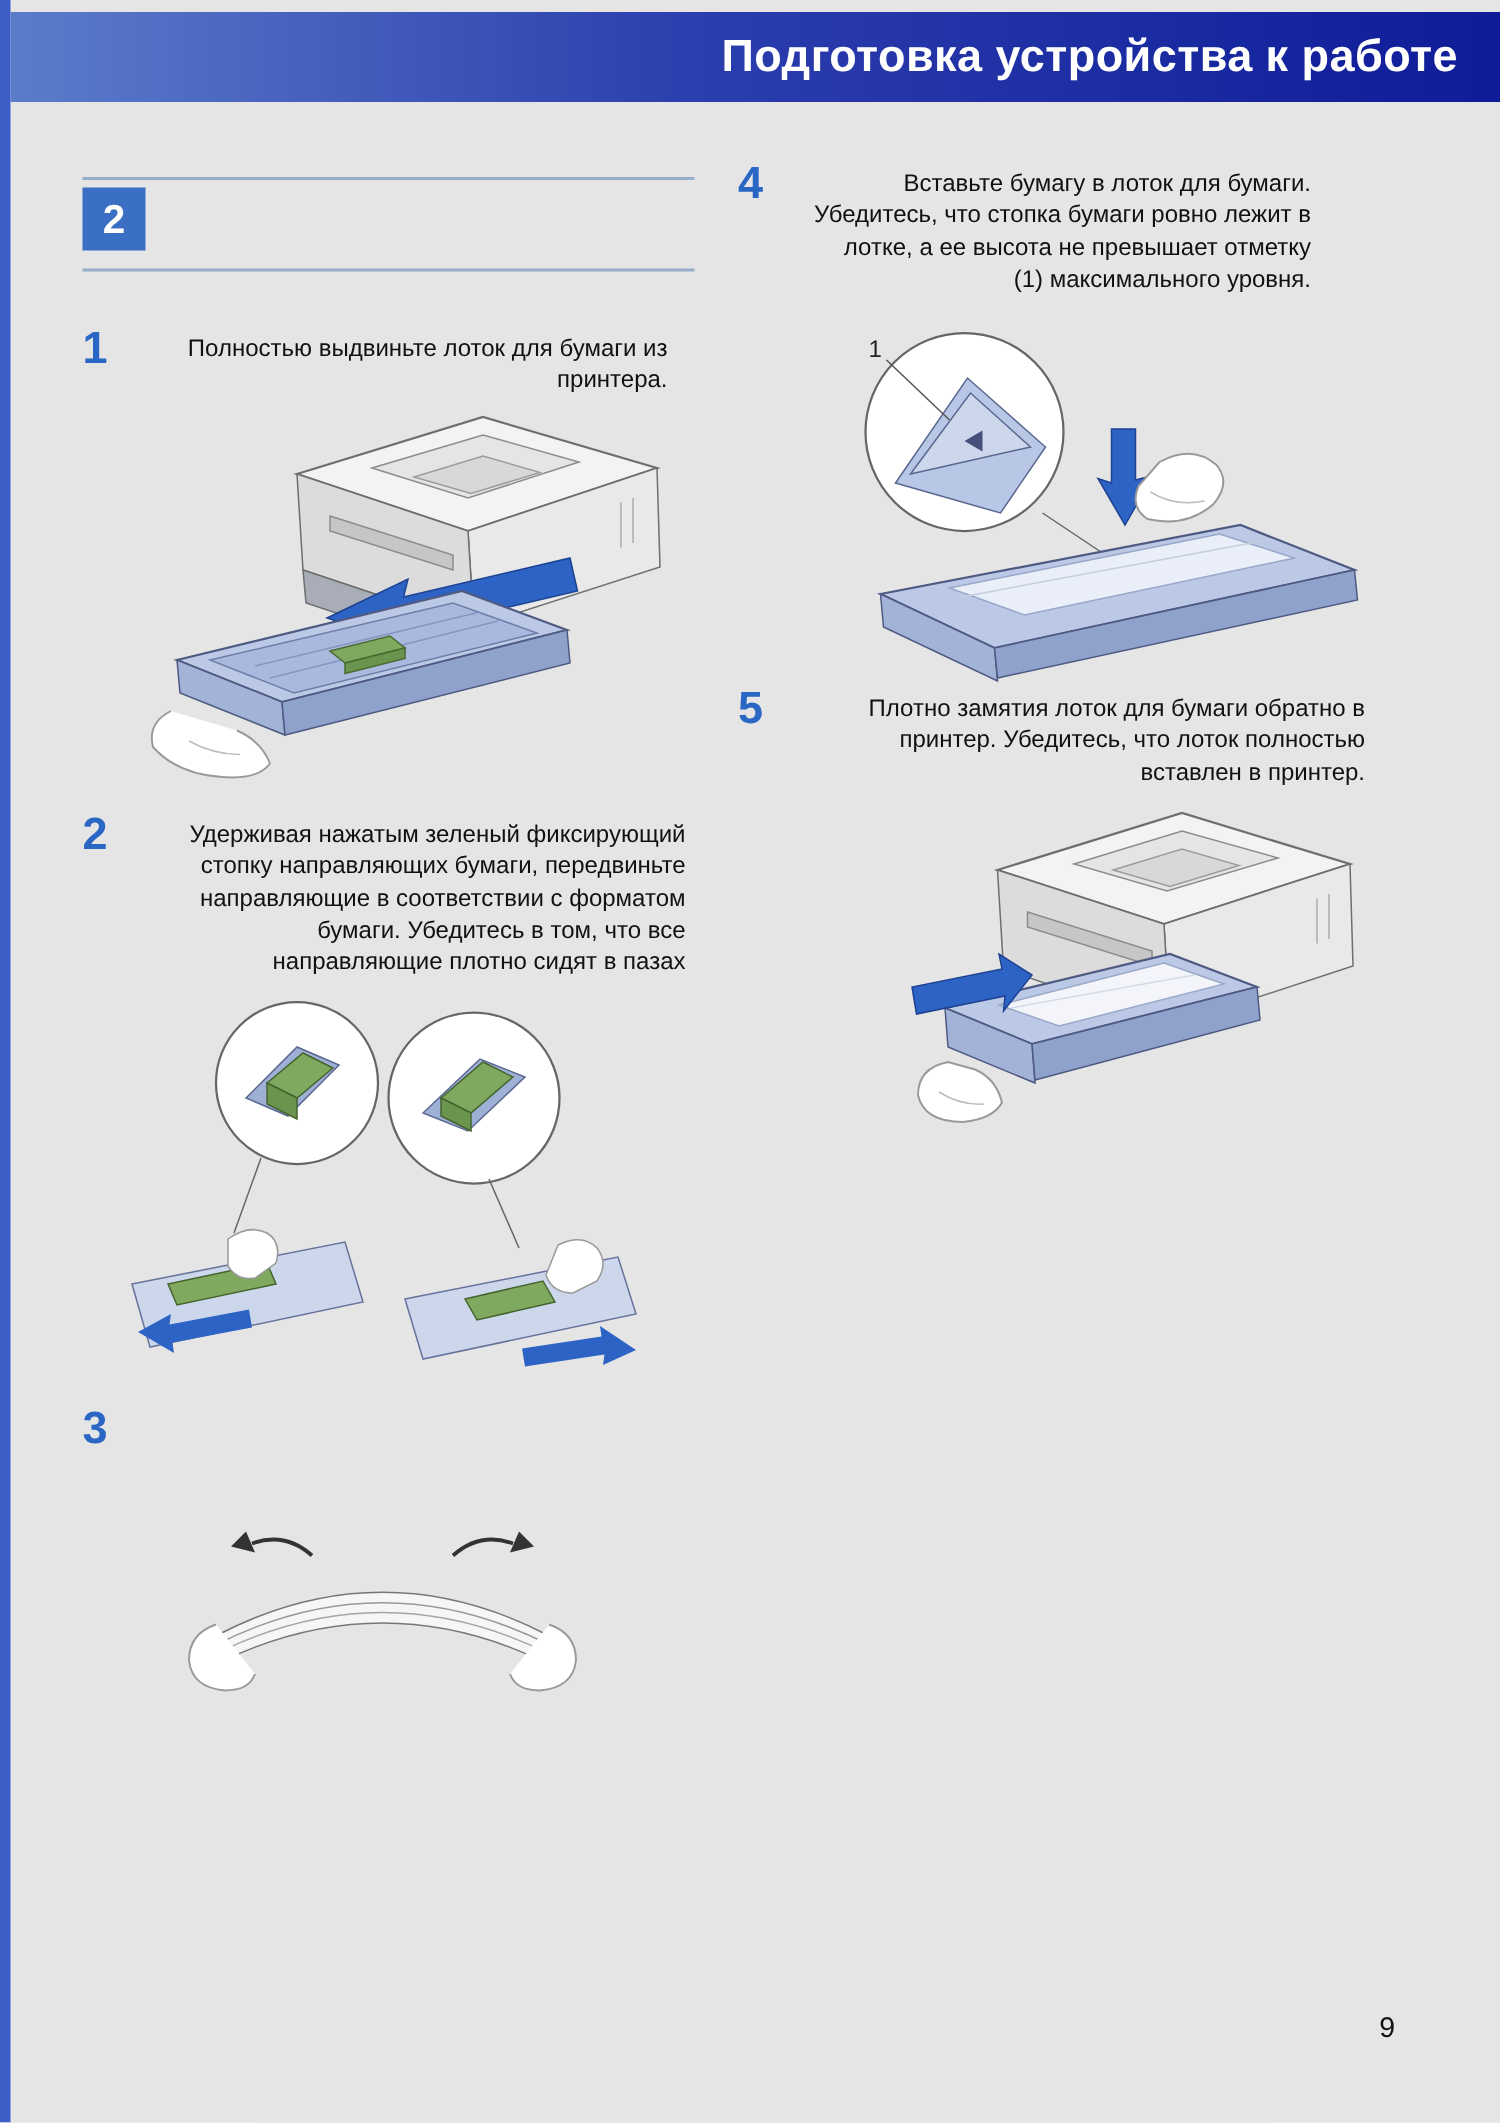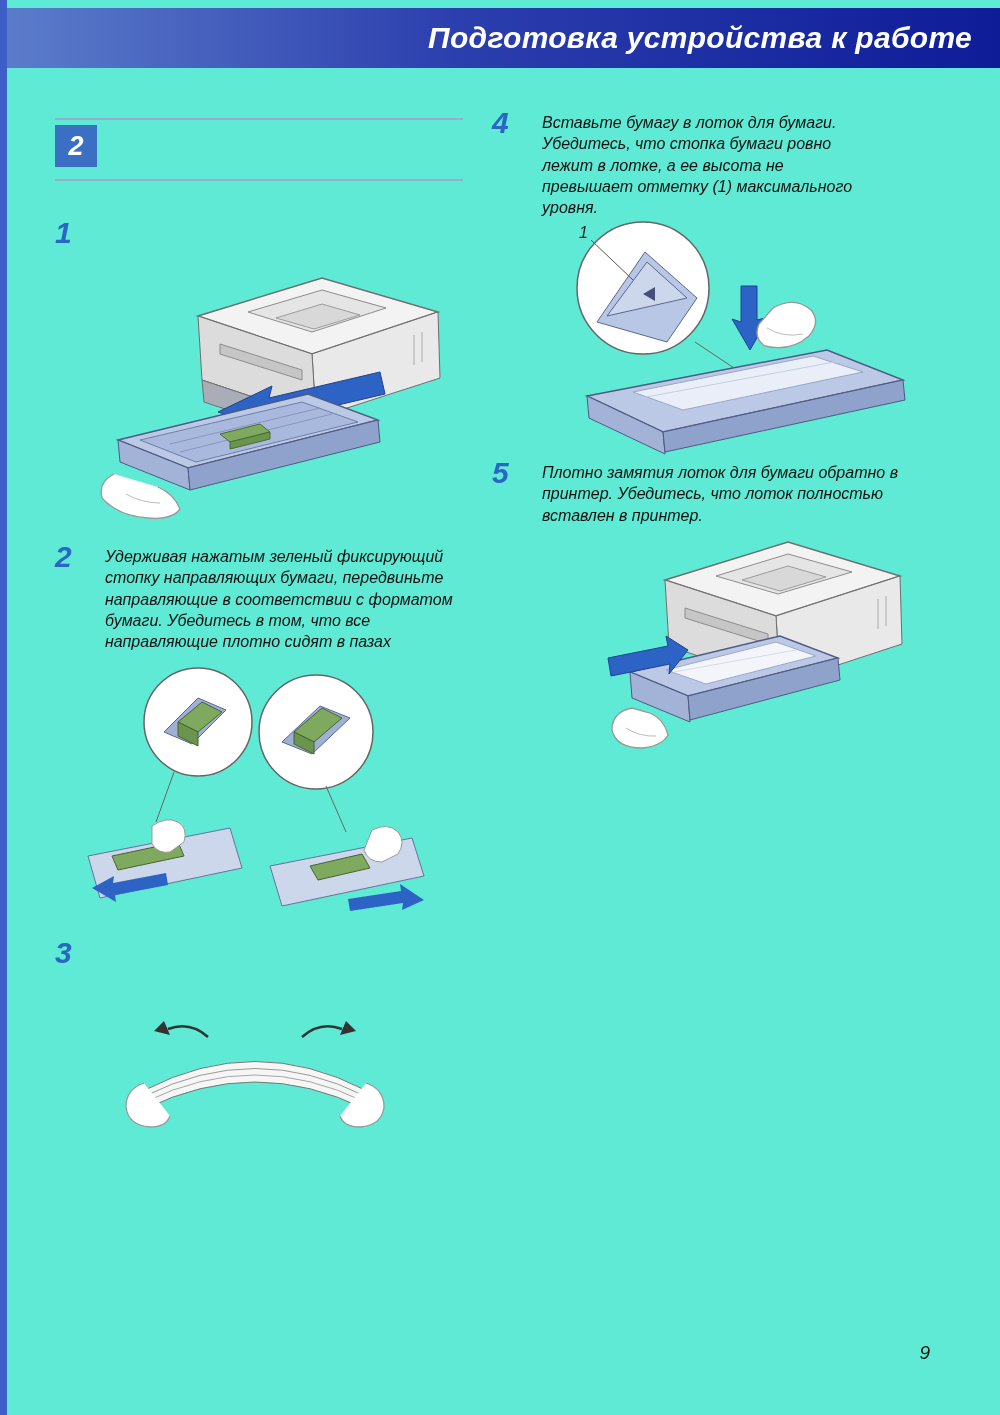--- a/index.html
+++ b/index.html
@@ -1,35 +1,35 @@
 <!DOCTYPE html>
 <html><head>
 <meta charset="utf-8">
 <style>
   * { margin:0; padding:0; box-sizing:border-box; }
   body { font-family:"Liberation Sans", sans-serif; background:#ffffff; }
-  .page { position:relative; width:1000px; height:1415px; background:#5eead4; overflow:hidden;font-style:italic; }
+  .page { position:relative; width:1000px; height:1415px; background:#e5e5e5; overflow:hidden; }
 
   .edge-bar { position:absolute; left:0; top:0; width:7px; height:1415px; background:#3d5ec6; }
 
   .header { position:absolute; left:7px; top:8px; width:993px; height:60px;
     background:linear-gradient(90deg,#5b7cca 0%, #2c3fae 45%, #0e1c98 100%);
     display:flex; align-items:center; justify-content:flex-end; padding-right:28px; }
   .header h1 { color:#ffffff; font-size:30px; font-weight:bold; letter-spacing:.3px; }
 
   .section-heading { position:absolute; left:55px; top:118px; width:408px;
     border-top:2px solid #97aecb; border-bottom:2px solid #97aecb;
     padding:5px 0 12px; display:flex; gap:18px; }
   .section-number { width:42px; height:42px; background:#3a6fc3; color:#fff;
     font-size:27px; font-weight:bold; display:flex; align-items:center; justify-content:center; flex:0 0 auto; }
   .section-title { font-size:23px; font-weight:bold; color:#101010; line-height:1.25; width:300px; }
 
   .step { position:absolute; display:flex; }
   .step-number { color:#2a66c4; font-weight:bold; font-size:30px; width:50px; line-height:1; flex:0 0 auto; }
-  .step-text { font-size:16px; color:#111; line-height:1.33; padding-top:4px; }
+  .step-text { font-size:16px; color:#111; line-height:1.33; padding-top:4px;text-align:right; }
 
   .step1 { left:55px; top:218px; } .step1 .step-text { width:340px; }
   .step2 { left:55px; top:542px; } .step2 .step-text { width:352px; }
   .step3 { left:55px; top:938px; } .step3 .step-text { width:330px; }
   .step4 { left:492px; top:108px; } .step4 .step-text { width:332px; }
   .step5 { left:492px; top:458px; } .step5 .step-text { width:368px; }
 
   figure { position:absolute; }
   .fig1 { left:70px;  top:262px;  width:400px; height:275px; }
   .fig2 { left:80px;  top:660px;  width:350px; height:275px; }
@@ -54,20 +54,21 @@
   <header class="header">
     <h1>Подготовка устройства к работе</h1>
   </header>
 
   <div class="section-heading">
     <div class="section-number">2</div>
   </div>
 
   <div class="step step1">
     <div class="step-number">1</div>
+    <p class="step-text">Полностью выдвиньте лоток для бумаги из принтера.</p>
   </div>
 
   <figure class="fig1">
     <svg viewBox="0 0 400 275">
       <g>
         <polygon points="128,54 252,16 368,50 242,92" fill="#f3f3f3" stroke="#6e6e6e" stroke-width="1.5"></polygon>
         <polygon points="178,50 252,28 316,46 242,70" fill="#e5e5e5" stroke="#8c8c8c"></polygon>
         <polygon points="206,56 252,42 290,53 244,67" fill="#d8d8d8" stroke="#9c9c9c"></polygon>
         <polygon points="368,50 370,116 246,156 242,92" fill="#e9e9e9" stroke="#6e6e6e"></polygon>
         <line x1="352" y1="70" x2="352" y2="100" stroke="#ababab"></line>

